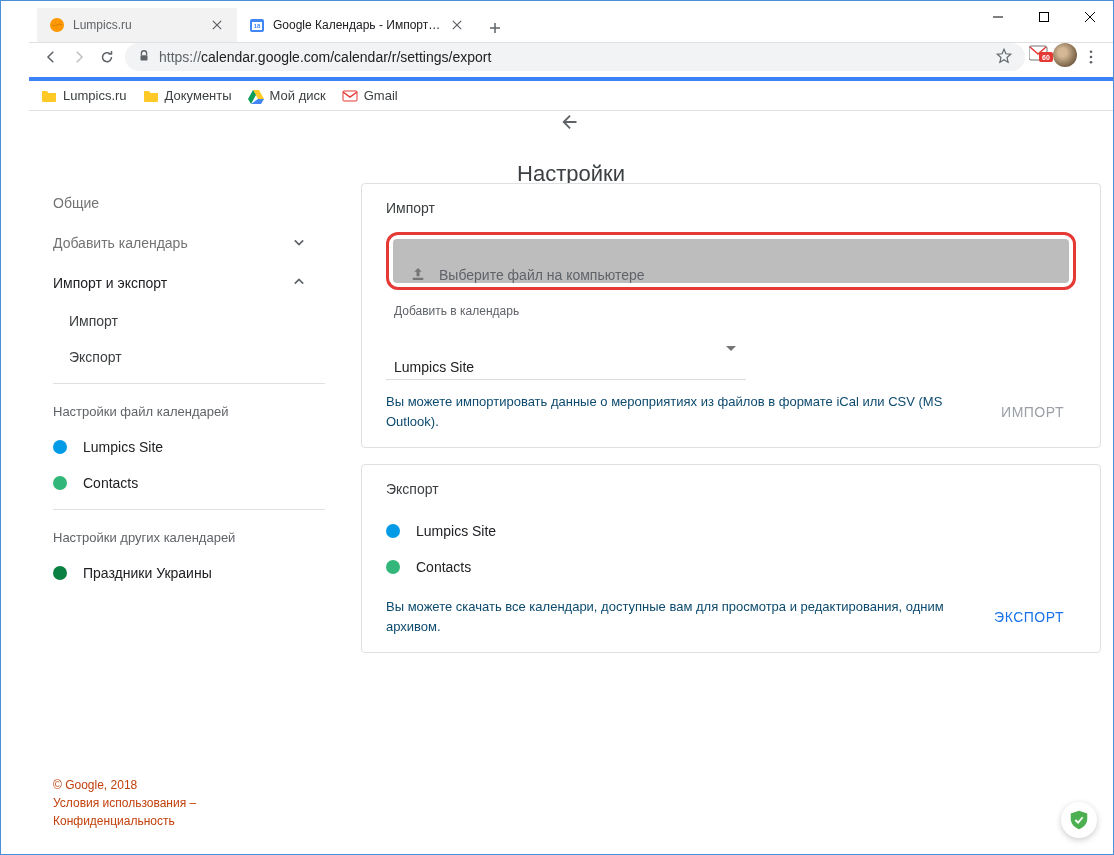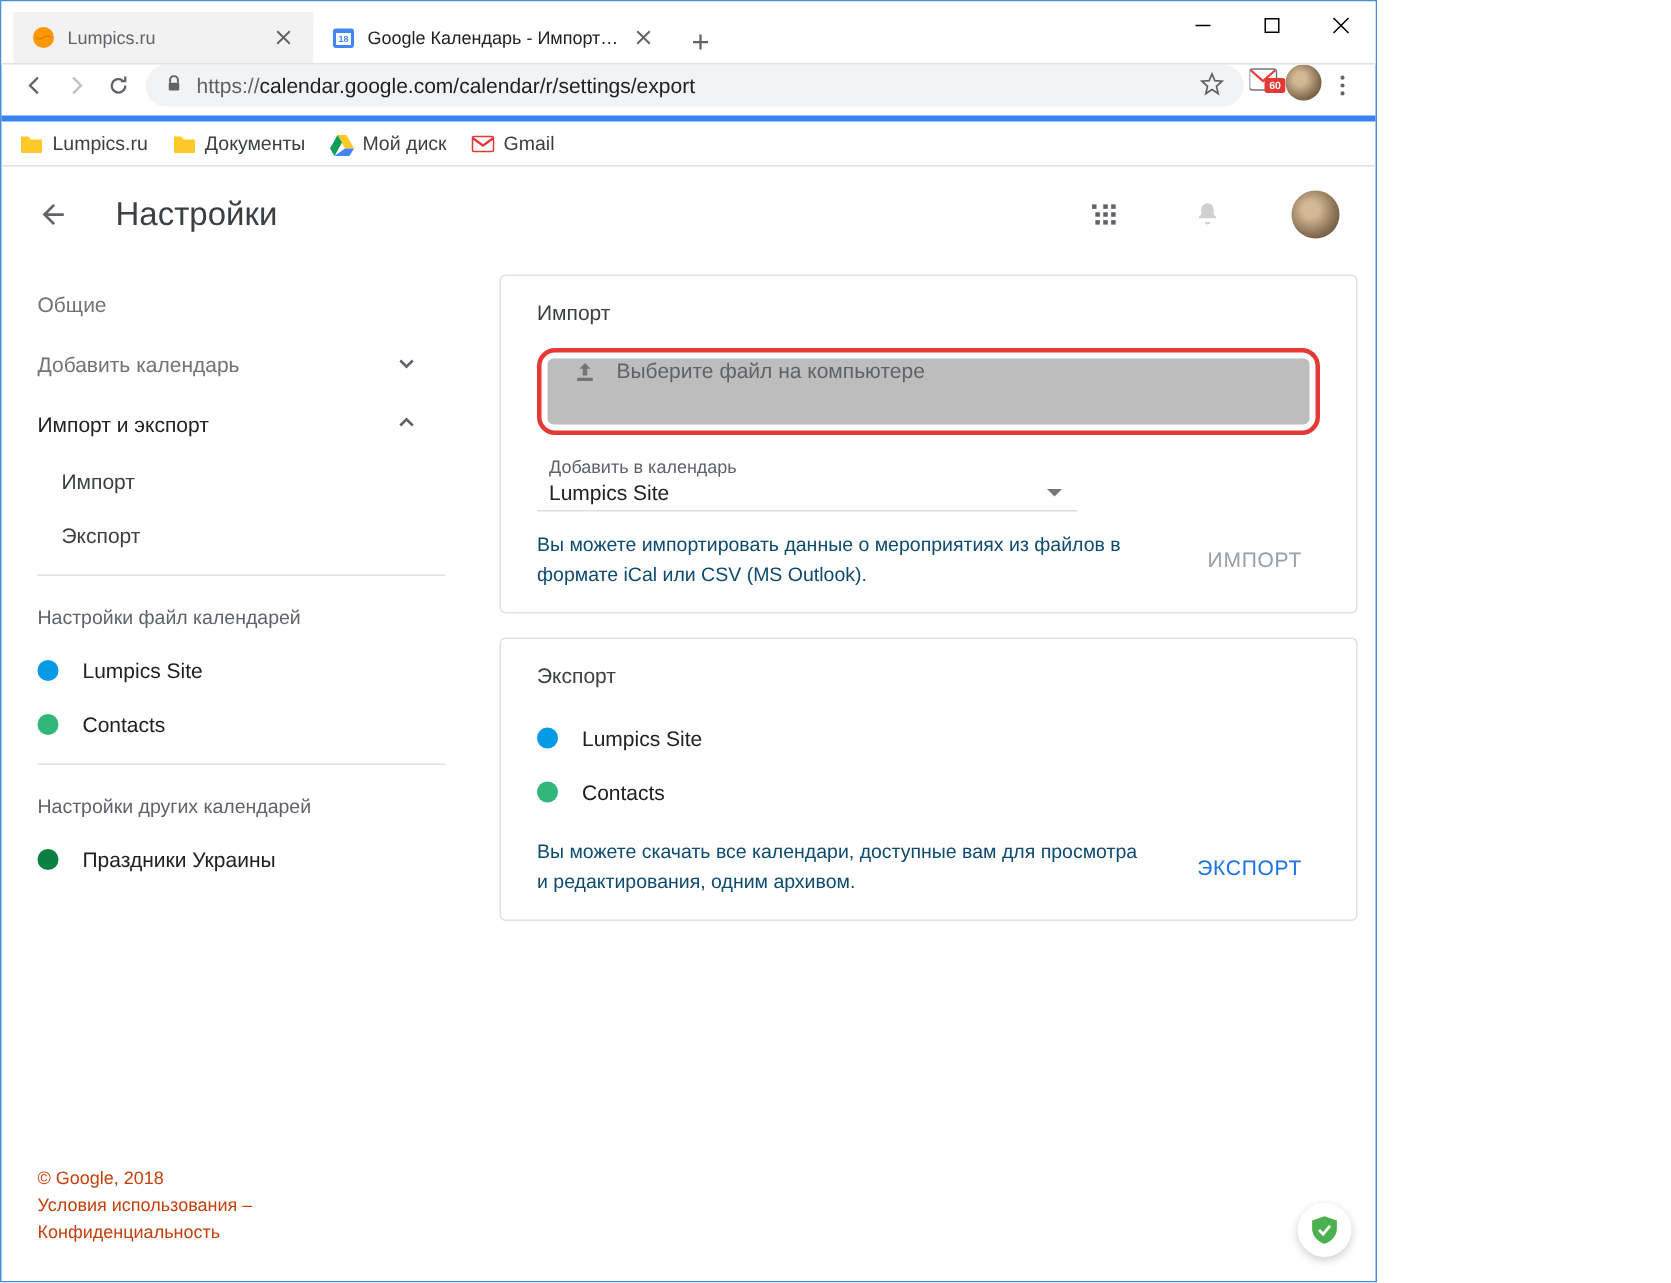--- a/index.html
+++ b/index.html
@@ -1,19 +1,19 @@
 <!DOCTYPE html>
 <html><head>
   <meta charset="utf-8">
   <style>
     * { margin: 0; padding: 0; box-sizing: border-box; }
     body { font-family: Arial, sans-serif; font-size: 14px; color: #202124; background: #fff; }
     
     
-    .window-frame { width: 918px; height: 855px; border: 1px solid #4a90d9; display: flex; flex-direction: column; position: relative; }
+    .window-frame { width: 1114px; height: 855px; border: 1px solid #4a90d9; display: flex; flex-direction: column; position: relative; padding-left: 28px; }
     .titlebar { height: 42px; background: #fff; display: flex; align-items: flex-end; border-bottom: 1px solid #e0e0e0; position: relative; }
     .window-controls { position: absolute; right: 0; top: 0; height: 32px; display: flex; }
     .win-btn { width: 46px; height: 32px; display: flex; align-items: center; justify-content: center; cursor: pointer; }
     .win-btn svg { width: 12px; height: 12px; }
     
     .tabs-strip { display: flex; align-items: flex-end; padding-left: 8px; height: 100%; }
     .tab { height: 34px; display: flex; align-items: center; padding: 0 12px; font-size: 12px; color: #5f6368; gap: 8px; min-width: 200px; max-width: 240px; cursor: pointer; position: relative; }
     .tab.active { background: #fff; border-top-left-radius: 8px; border-top-right-radius: 8px; color: #202124; }
     .tab:not(.active) { background: #f2f2f2; }
     .tab .favicon { width: 16px; height: 16px; flex-shrink: 0; }
@@ -30,21 +30,21 @@
     .toolbar-icon { width: 24px; height: 24px; display: flex; align-items: center; justify-content: center; cursor: pointer; }
     .avatar-small { width: 24px; height: 24px; border-radius: 50%; background: radial-gradient(circle at 40% 40%, #d4b896 20%, #8b7355 60%, #4a3828); }
     .gmail-badge { width: 24px; height: 20px; position: relative; }
     
     .bookmarks-bar { height: 30px; display: flex; align-items: center; padding: 0 12px; gap: 16px; font-size: 13px; color: #3c4043; border-bottom: 1px solid #e0e0e0; }
     .bookmark { display: flex; align-items: center; gap: 6px; cursor: pointer; }
     .bm-icon { width: 16px; height: 16px; }
     
     
     .app-content { flex: 1; display: flex; flex-direction: column; overflow: hidden; }
-    .app-header { height: 64px; display: flex; align-items: center; padding: 0 24px; gap: 28px; }
+    .app-header { height: 64px; display: flex; align-items: center; padding: 0 24px; gap: 28px; flex-direction: column; }
     .back-arrow { width: 24px; height: 24px; display: flex; align-items: center; justify-content: center; cursor: pointer; }
     .app-title { font-size: 22px; font-weight: 400; color: #3c4043; }
     .header-spacer { flex: 1; }
     .header-icon { width: 40px; height: 40px; display: flex; align-items: center; justify-content: center; cursor: pointer; border-radius: 50%; }
     .avatar-big { width: 32px; height: 32px; border-radius: 50%; background: radial-gradient(circle at 40% 40%, #d4b896 20%, #8b7355 60%, #4a3828); margin-left: 8px; cursor: pointer; }
     
     .main-area { flex: 1; display: flex; overflow: hidden; }
     
     
     .sidebar { width: 320px; padding: 8px 0; display: flex; flex-direction: column; overflow-y: auto; }
@@ -56,24 +56,24 @@
     .cal-item { height: 36px; display: flex; align-items: center; padding: 0 24px; gap: 16px; cursor: pointer; font-size: 14px; }
     .cal-dot { width: 14px; height: 14px; border-radius: 50%; flex-shrink: 0; }
     .side-footer { margin-top: auto; padding: 16px 24px; font-size: 12px; color: #c2410c; line-height: 1.5; }
     
     
     .content { flex: 1; padding: 8px 12px; overflow-y: auto; }
     .panel { background: #fff; border: 1px solid #e0e0e0; border-radius: 4px; margin-bottom: 16px; padding: 16px 24px; }
     .panel-title { font-size: 14px; font-weight: 500; color: #3c4043; margin-bottom: 16px; }
     
     .highlight-wrap { border: 3px solid #e53935; border-radius: 12px; padding: 4px; margin-bottom: 8px; }
-    .upload-btn { height: 44px; background: #bdbdbd; border-radius: 4px; display: flex; align-items: flex-start; padding: 0 16px; gap: 12px; cursor: pointer; color: #5f6368; font-size: 14px; }
+    .upload-btn { height: 44px; background: #bdbdbd; border-radius: 4px; display: flex; align-items: flex-end; padding: 0 16px; gap: 12px; cursor: pointer; color: #5f6368; font-size: 14px; }
     .upload-icon { width: 18px; height: 18px; }
     
-    .cal-select { border-bottom: 1px solid #dadce0; padding: 6px 8px 4px; margin: 8px 0 12px; max-width: 360px; cursor: pointer; display: flex; flex-direction: column; position: relative; }
+    .cal-select { border-bottom: 1px solid #dadce0; padding: 6px 8px 4px; margin: 8px 0 12px; max-width: 360px; cursor: pointer; display: flex; flex-direction: column; position: relative; gap: 39px; }
     .cal-select-label { font-size: 12px; color: #5f6368; }
     .cal-select-value { font-size: 14px; color: #202124; margin-top: 2px; }
     .cal-select-arrow { position: absolute; right: 6px; top: 50%; width: 14px; height: 14px; }
     
     .panel-row { display: flex; align-items: center; justify-content: space-between; gap: 24px; }
     .help-text { font-size: 13px; color: #0c4a6e; line-height: 1.5; flex: 1; }
     .action-btn { background: none; border: none; font-size: 14px; font-weight: 500; letter-spacing: 0.5px; cursor: pointer; padding: 8px 12px; }
     .action-btn.disabled { color: #9aa0a6; cursor: default; }
     .action-btn.primary { color: #1a73e8; }
     

